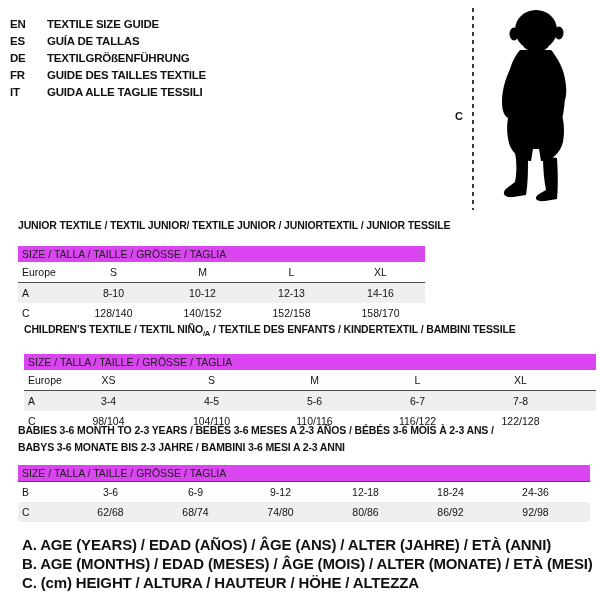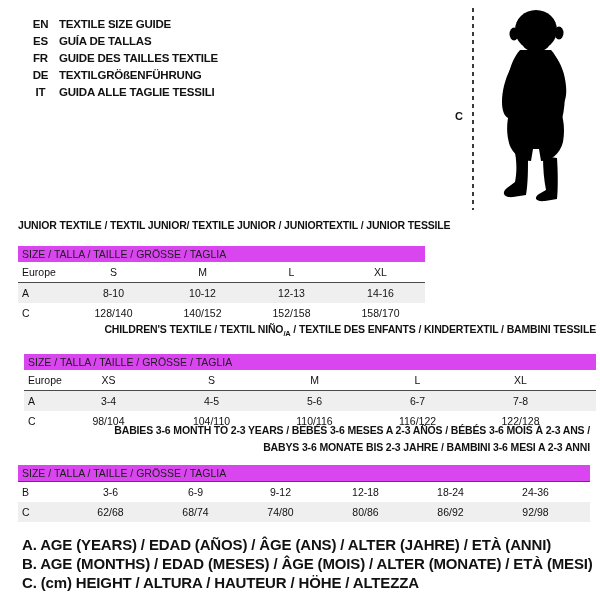--- a/index.html
+++ b/index.html
@@ -2,32 +2,32 @@
 <html><head>
 <meta charset="utf-8">
 <style>
   html,body { margin:0; padding:0; background:#ffffff; }
   .canvas {
     position:relative; width:600px; height:600px; background:#ffffff;
     font-family:"Liberation Sans", sans-serif; color:#111;
     overflow:hidden;
   }
   
-  .lang-block { position:absolute; left:22px; top:16px;text-align:center; }
+  .lang-block { position:absolute; left:10px; top:16px; }
   .lang-row { display:flex; line-height:17px; font-size:11.5px; font-weight:bold; letter-spacing:-0.2px; }
   .lang-code { width:37px; flex:0 0 37px; }
   
   .measure-line { position:absolute; left:472px; top:8px; width:2px; height:202px;
     background:repeating-linear-gradient(to bottom,#3a3a3a 0 4px,transparent 4px 8px); }
   .measure-c { position:absolute; left:452px; top:110px; width:14px; text-align:center;
     font-size:11px; font-weight:bold; }
   .baby { position:absolute; left:482px; top:6px; }
   
   .tbl { position:absolute; left:18px; }
-  .tbl-title { font-size:10.5px; font-weight:bold; letter-spacing:-0.15px; line-height:17px; white-space:nowrap;text-align:right; }
+  .tbl-title { font-size:10.5px; font-weight:bold; letter-spacing:-0.15px; line-height:17px; white-space:nowrap; }
   .tbl.t1 .tbl-title, .tbl.t2 .tbl-title { margin-bottom:12px; }
   .tbl.t3 .tbl-title { margin-bottom:9px; }
   table { border-collapse:collapse; table-layout:fixed; }
   td { font-size:10.5px; height:20px; padding:0; text-align:center; vertical-align:middle; white-space:nowrap; }
   td.lbl { text-align:left; padding-left:4px; }
   tr.size-bar td { background:#d946ef; text-align:left; padding-left:4px; height:16px; color:#1c1c1c; }
   tr.rule-below td { border-bottom:1px solid #4a4a4a; }
   tr.shaded td { background:#efefef; }
   .sub { font-size:7.5px; vertical-align:sub; }
   
@@ -42,26 +42,26 @@
   <div class="lang-block">
       <div class="lang-row">
         <span class="lang-code">EN</span>
         <span>TEXTILE SIZE GUIDE</span>
       </div>
       <div class="lang-row">
         <span class="lang-code">ES</span>
         <span>GUÍA DE TALLAS</span>
       </div>
       <div class="lang-row">
+        <span class="lang-code">DE</span>
+        <span>TEXTILGRÖßENFÜHRUNG</span>
+      </div>
+      <div class="lang-row">
         <span class="lang-code">FR</span>
         <span>GUIDE DES TAILLES TEXTILE</span>
-      </div>
-      <div class="lang-row">
-        <span class="lang-code">DE</span>
-        <span>TEXTILGRÖßENFÜHRUNG</span>
       </div>
       <div class="lang-row">
         <span class="lang-code">IT</span>
         <span>GUIDA ALLE TAGLIE TESSILI</span>
       </div>
     </div>
 
   <div class="measure-line"></div>
   <div class="measure-c">C</div>
 

